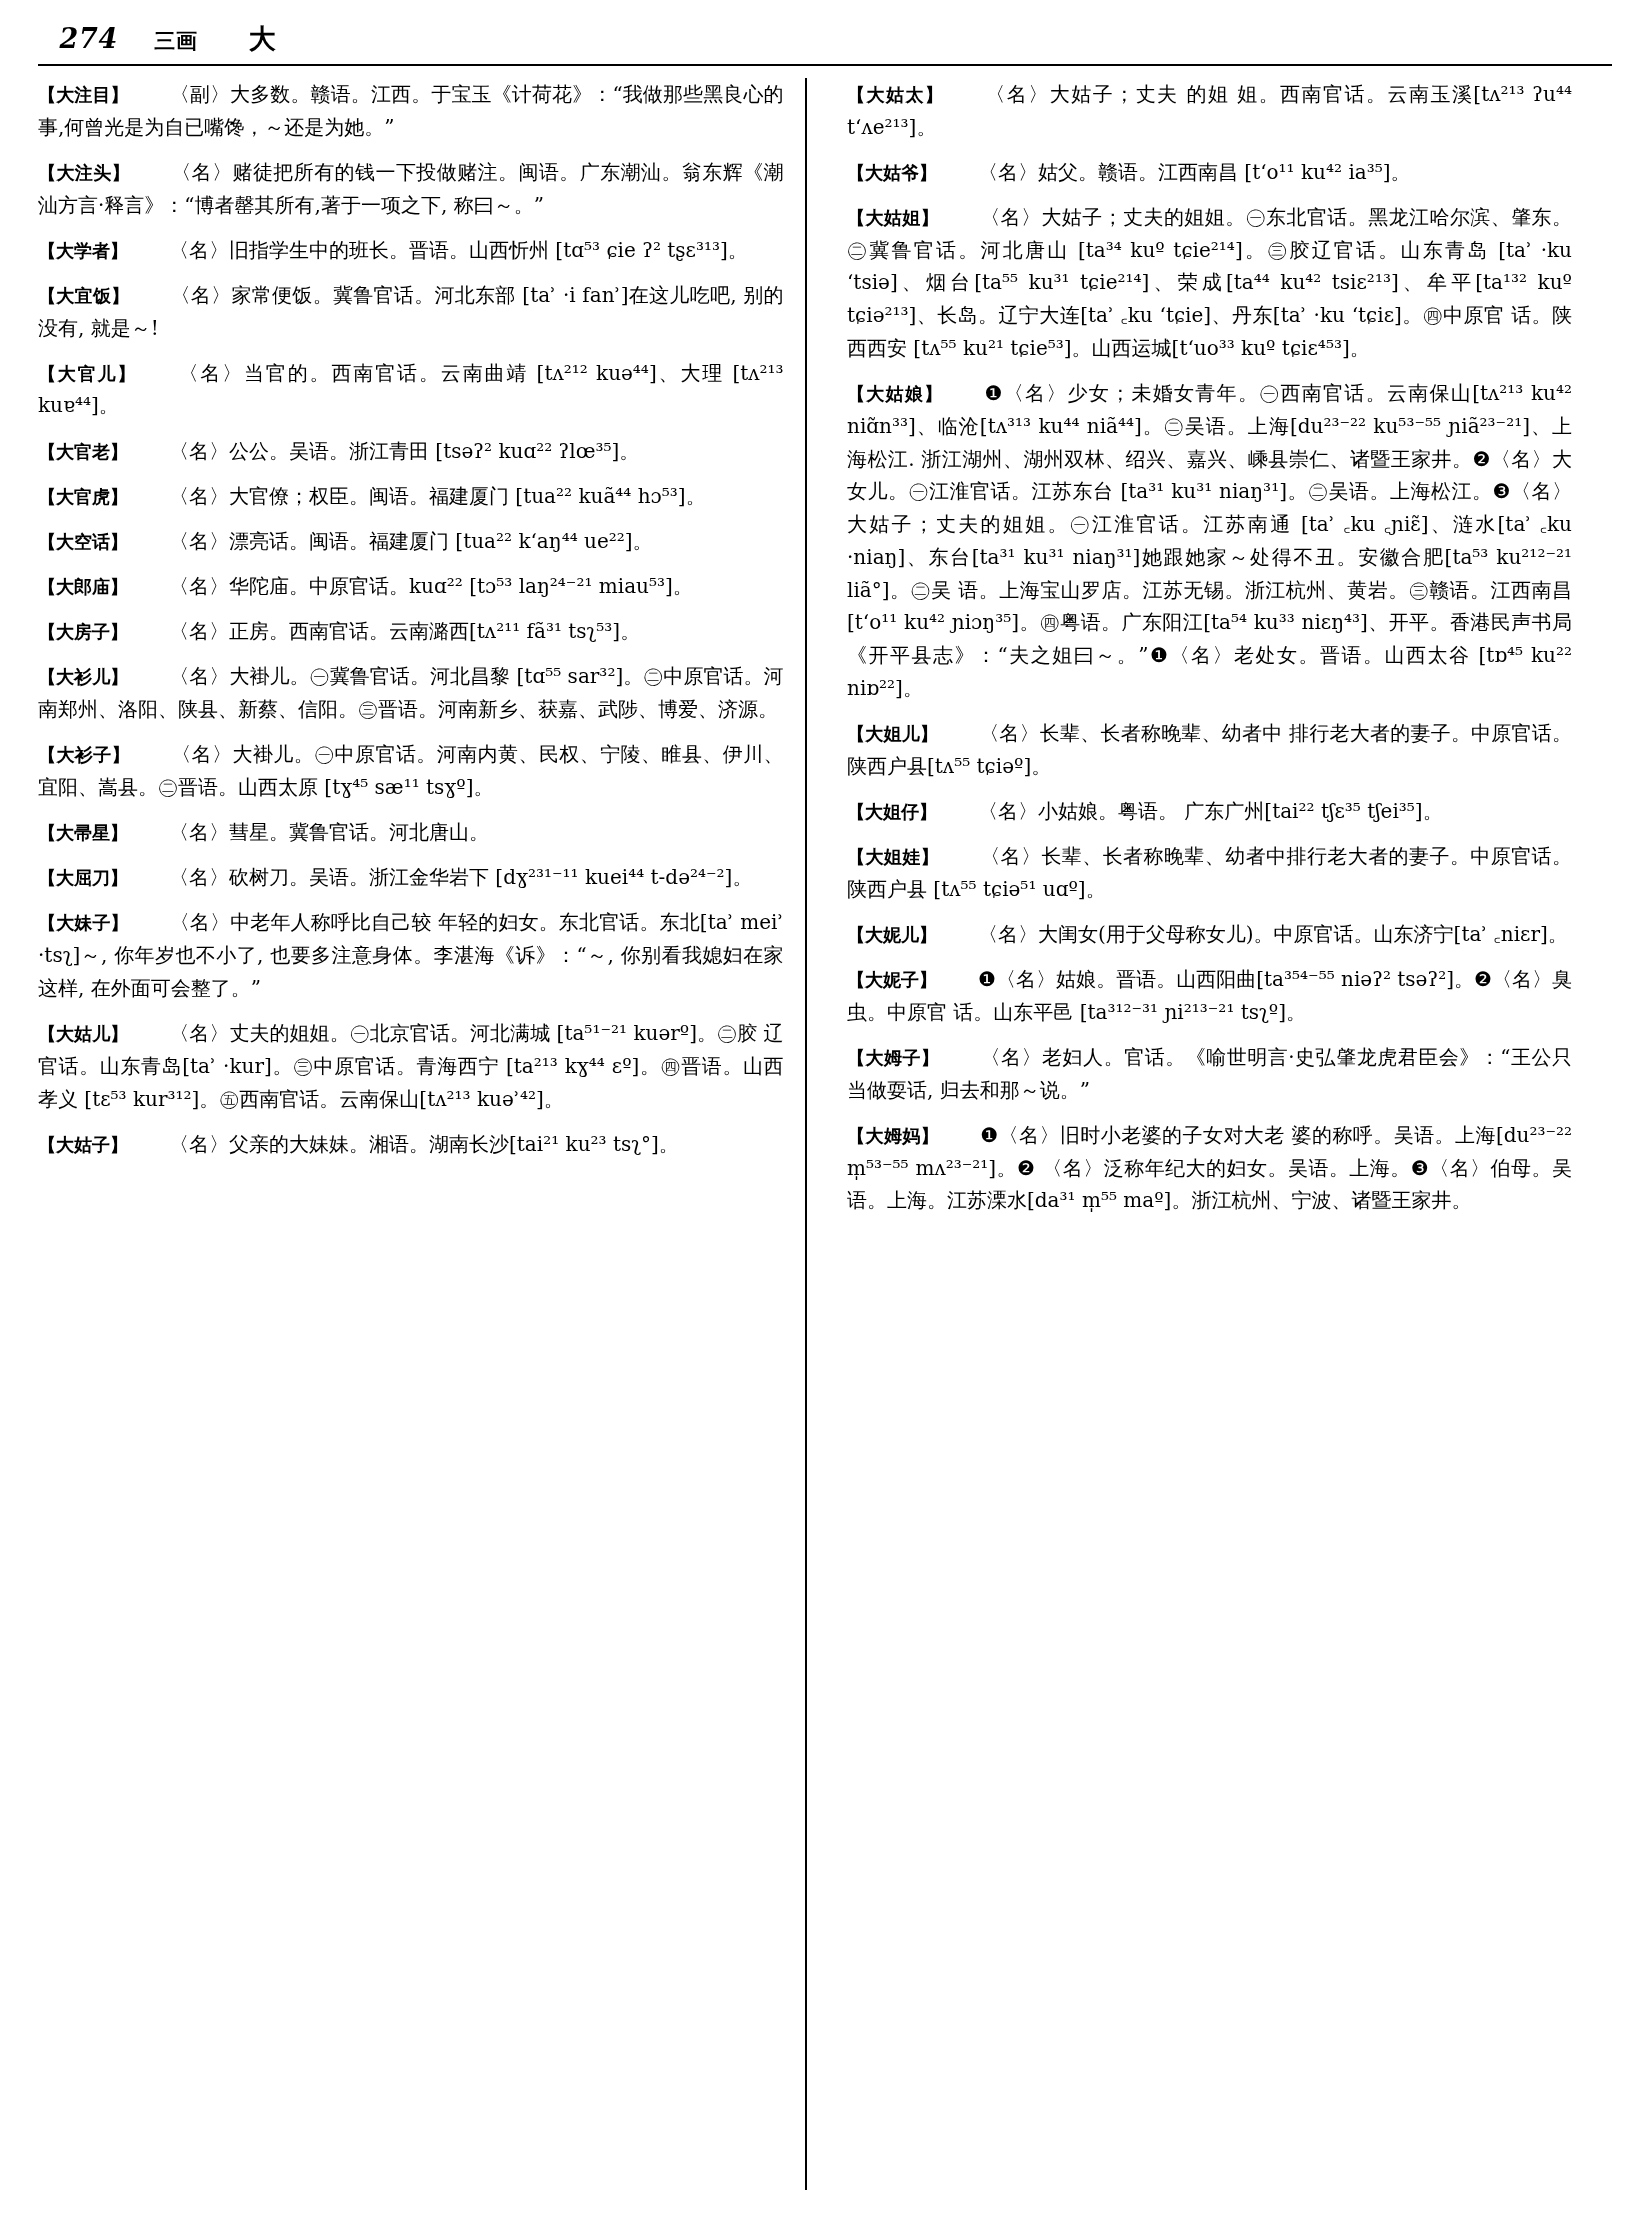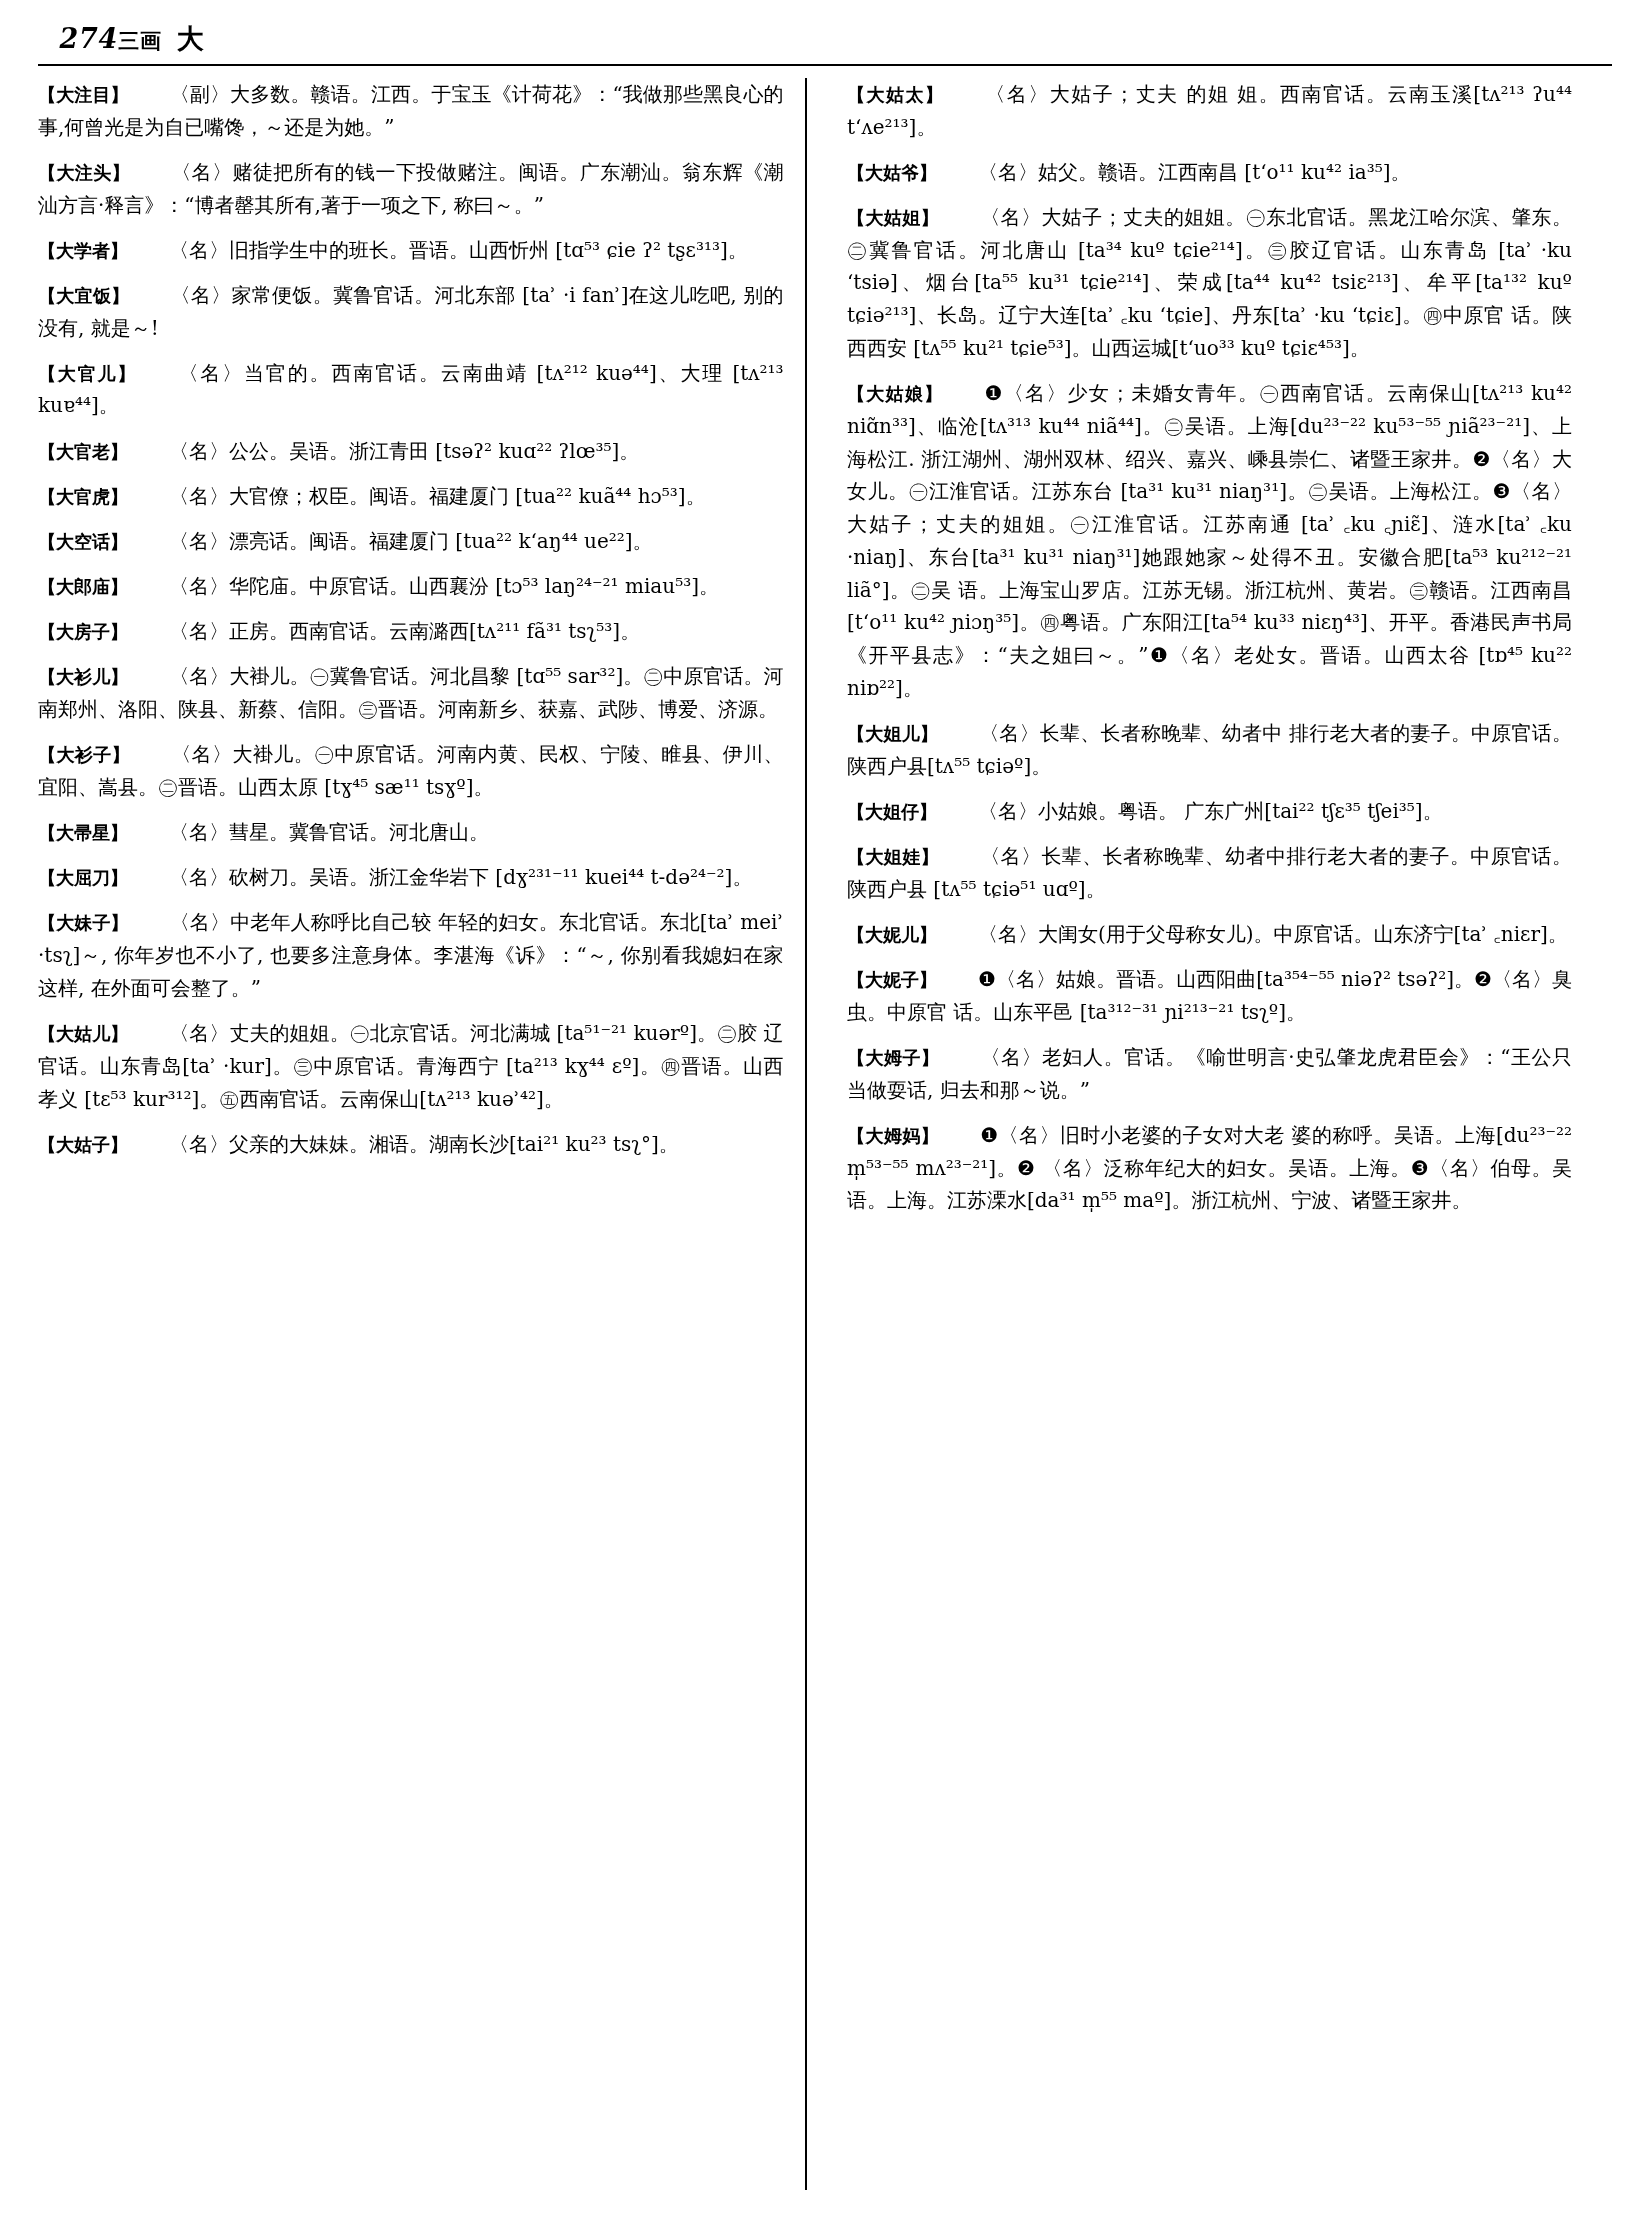--- a/index.html
+++ b/index.html
@@ -18,20 +18,21 @@
     width: 1650px;
     height: 2227px;
     box-sizing: border-box;
     padding: 21.4px 38px 8.2px 38px;
     position: relative;
   }
   
   .header {
     display: flex;
     align-items: baseline;
+    gap: 36px;
     padding-left: 21.4px;
     font-size: 28px;
     font-weight: bold;
     letter-spacing: 0.8px;
     height: 38px;
   }
   .header .pageno {
     font-style: italic;
     font-family: "DejaVu Serif", serif;
     font-size: 27px;
@@ -88,21 +89,21 @@
 
     <div class="col left">
       <div class="entry"><span class="headword">【大注目】</span><span class="body-text">〈副〉大多数。赣语。江西。于宝玉《计荷花》：“我做那些黑良心的事,何曾光是为自已嘴馋，～还是为她。”</span></div>
       <div class="entry"><span class="headword">【大注头】</span><span class="body-text">〈名〉赌徒把所有的钱一下投做赌注。闽语。广东潮汕。翁东辉《潮汕方言·释言》：“博者罄其所有,著于一项之下, 称曰～。”</span></div>
       <div class="entry"><span class="headword">【大学者】</span><span class="body-text">〈名〉旧指学生中的班长。晋语。山西忻州 [tɑ⁵³ ɕie ʔ² tʂɛ³¹³]。</span></div>
       <div class="entry"><span class="headword">【大宜饭】</span><span class="body-text">〈名〉家常便饭。冀鲁官话。河北东部 [taʾ ·i fanʾ]在这儿吃吧, 别的没有, 就是～!</span></div>
       <div class="entry"><span class="headword">【大官儿】</span><span class="body-text">〈名〉当官的。西南官话。云南曲靖 [tʌ²¹² kuə⁴⁴]、大理 [tʌ²¹³ kuɐ⁴⁴]。</span></div>
       <div class="entry"><span class="headword">【大官老】</span><span class="body-text">〈名〉公公。吴语。浙江青田 [tsəʔ² kuɑ²² ʔlœ³⁵]。</span></div>
       <div class="entry"><span class="headword">【大官虎】</span><span class="body-text">〈名〉大官僚；权臣。闽语。福建厦门 [tua²² kuã⁴⁴ hɔ⁵³]。</span></div>
       <div class="entry"><span class="headword">【大空话】</span><span class="body-text">〈名〉漂亮话。闽语。福建厦门 [tua²² kʻaŋ⁴⁴ ue²²]。</span></div>
-      <div class="entry"><span class="headword">【大郎庙】</span><span class="body-text">〈名〉华陀庙。中原官话。山西襄汾 [tɔ⁵³ laŋ²⁴⁻²¹ miau⁵³]。</span></div>
+      <div class="entry"><span class="headword">【大郎庙】</span><span class="body-text">〈名〉华陀庙。中原官话。kuɑ²² [tɔ⁵³ laŋ²⁴⁻²¹ miau⁵³]。</span></div>
       <div class="entry"><span class="headword">【大房子】</span><span class="body-text">〈名〉正房。西南官话。云南潞西[tʌ²¹¹ fã³¹ tsʅ⁵³]。</span></div>
       <div class="entry"><span class="headword">【大衫儿】</span><span class="body-text">〈名〉大褂儿。㊀冀鲁官话。河北昌黎 [tɑ⁵⁵ sar³²]。㊁中原官话。河南郑州、洛阳、陕县、新蔡、信阳。㊂晋语。河南新乡、获嘉、武陟、博爱、济源。</span></div>
       <div class="entry"><span class="headword">【大衫子】</span><span class="body-text">〈名〉大褂儿。㊀中原官话。河南内黄、民权、宁陵、睢县、伊川、宜阳、嵩县。㊁晋语。山西太原 [tɣ⁴⁵ sæ¹¹ tsɣº]。</span></div>
       <div class="entry"><span class="headword">【大帚星】</span><span class="body-text">〈名〉彗星。冀鲁官话。河北唐山。</span></div>
       <div class="entry"><span class="headword">【大屈刀】</span><span class="body-text">〈名〉砍树刀。吴语。浙江金华岩下 [dɣ²³¹⁻¹¹ kuei⁴⁴ t-də²⁴⁻²]。</span></div>
       <div class="entry"><span class="headword">【大妹子】</span><span class="body-text">〈名〉中老年人称呼比自己较 年轻的妇女。东北官话。东北[taʾ meiʾ ·tsʅ]～, 你年岁也不小了, 也要多注意身体。李湛海《诉》：“～, 你别看我媳妇在家这样, 在外面可会整了。”</span></div>
       <div class="entry"><span class="headword">【大姑儿】</span><span class="body-text">〈名〉丈夫的姐姐。㊀北京官话。河北满城 [ta⁵¹⁻²¹ kuərº]。㊁胶 辽官话。山东青岛[taʾ ·kur]。㊂中原官话。青海西宁 [ta²¹³ kɣ⁴⁴ ɛº]。㊃晋语。山西孝义 [tɛ⁵³ kur³¹²]。㊄西南官话。云南保山[tʌ²¹³ kuəʾ⁴²]。</span></div>
       <div class="entry"><span class="headword">【大姑子】</span><span class="body-text">〈名〉父亲的大妹妹。湘语。湖南长沙[tai²¹ ku²³ tsʅ°]。</span></div>
     </div>
 

